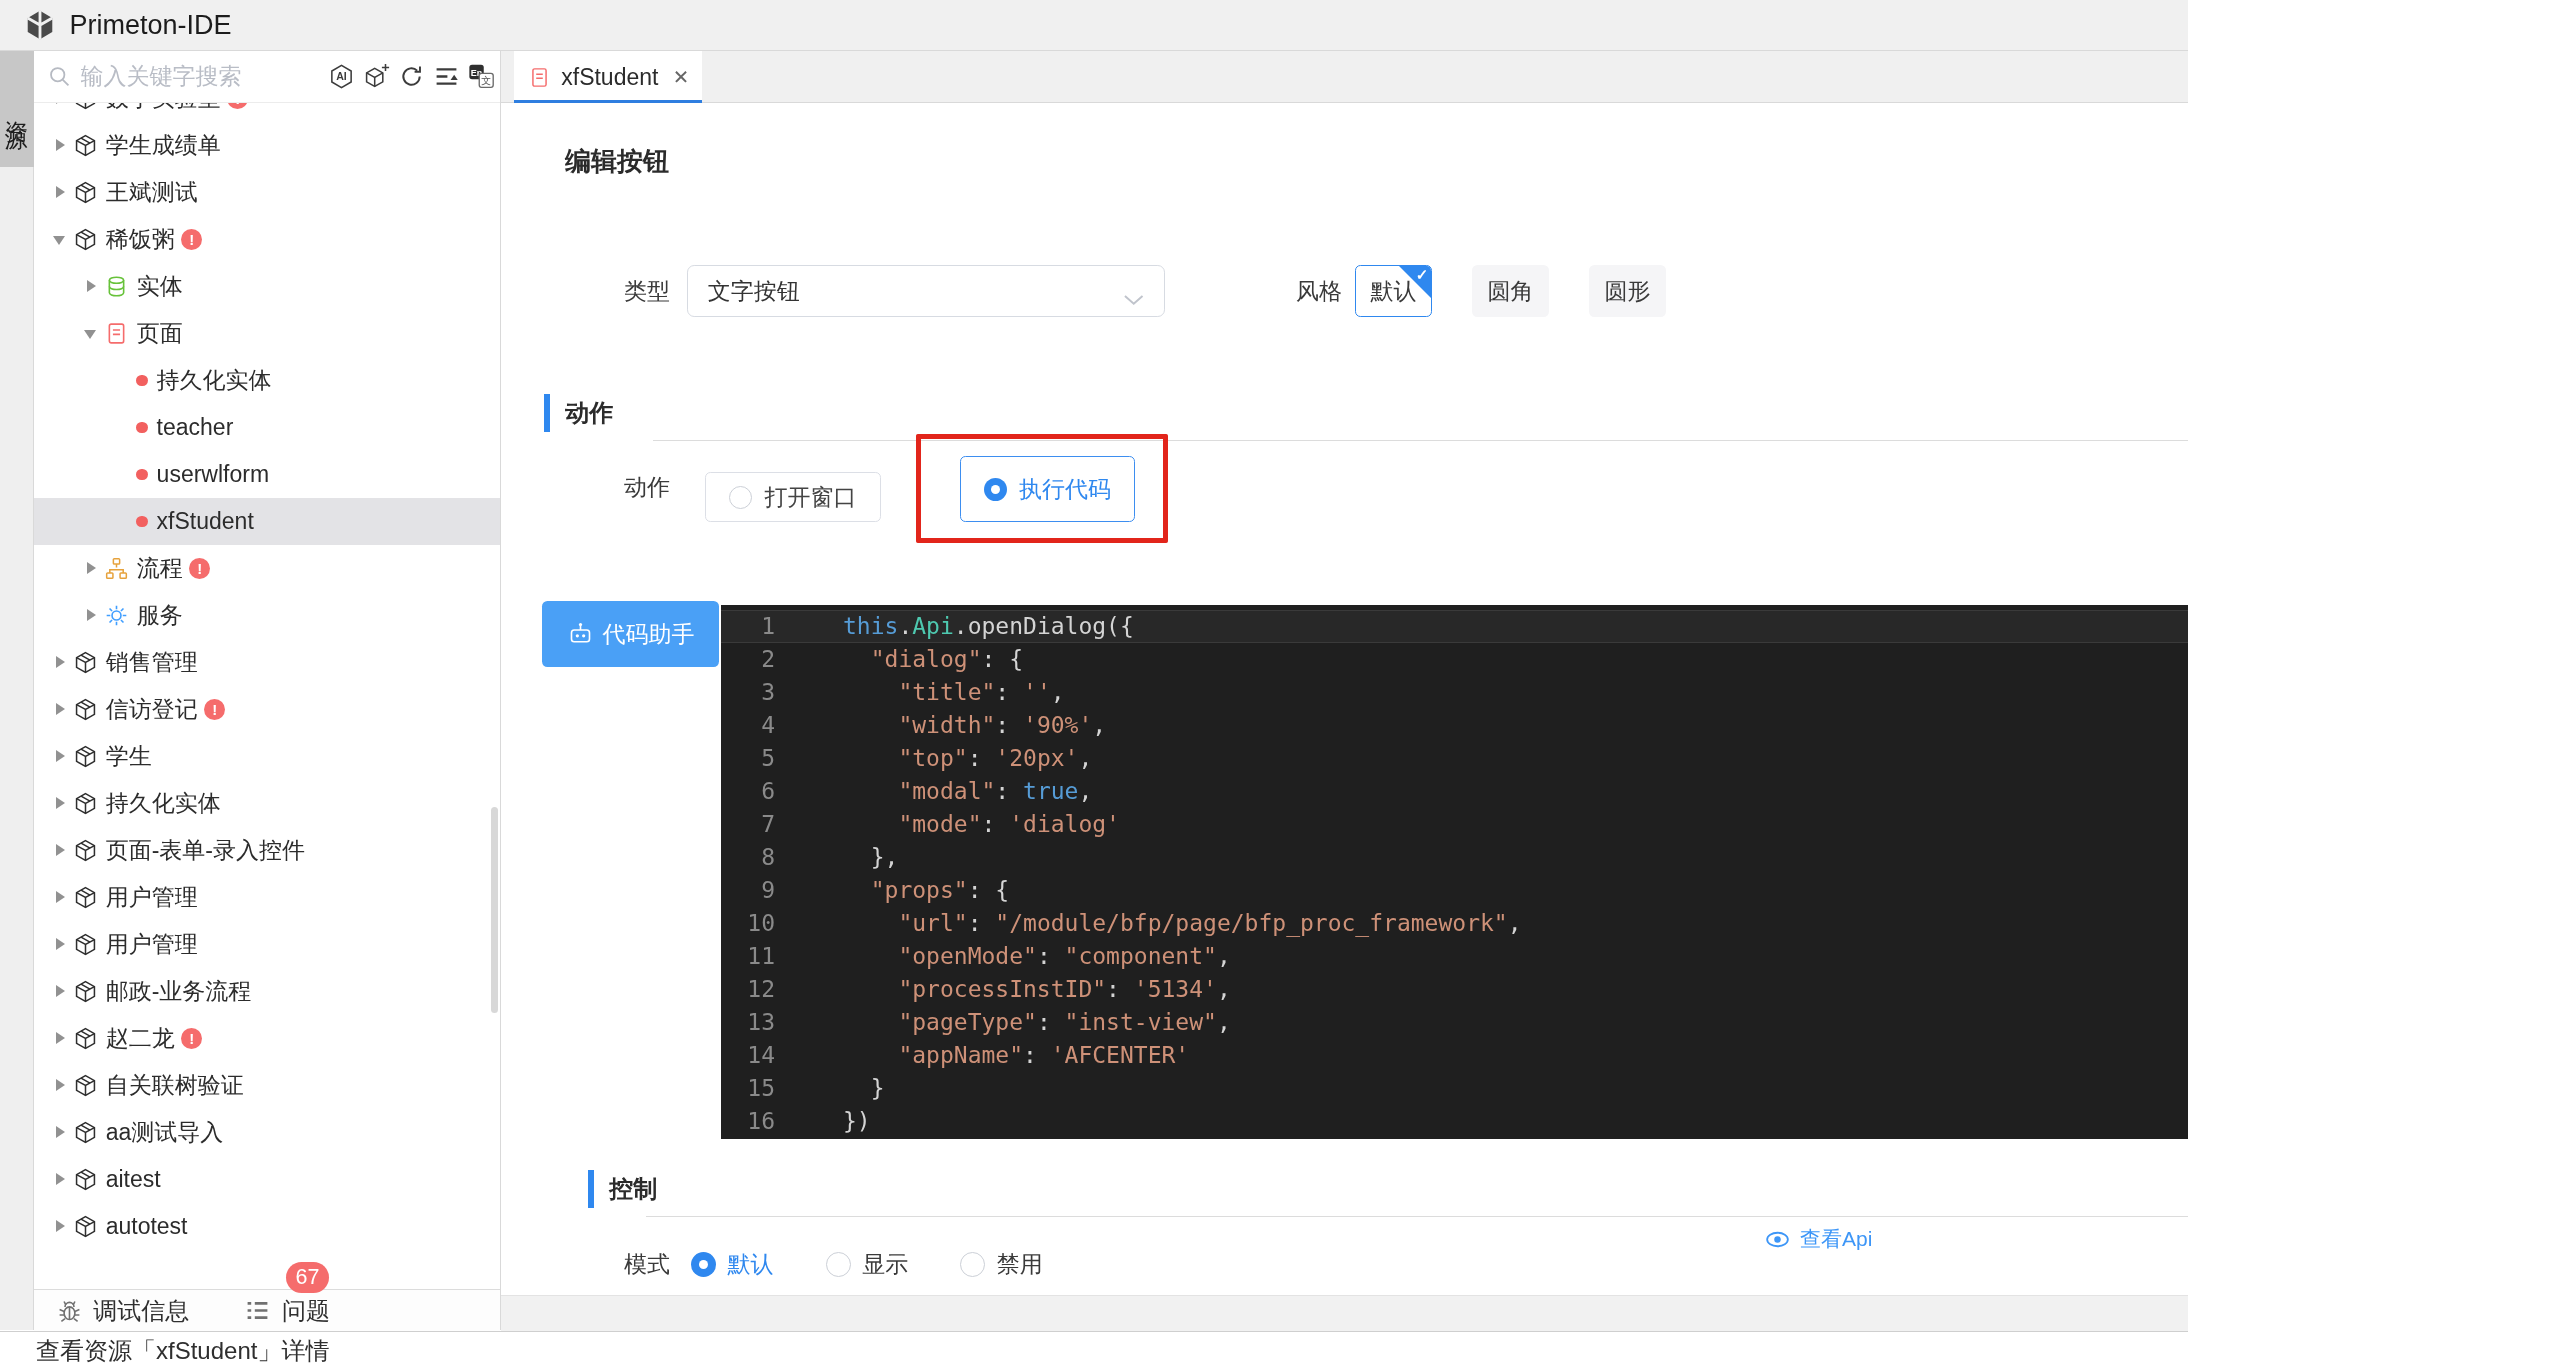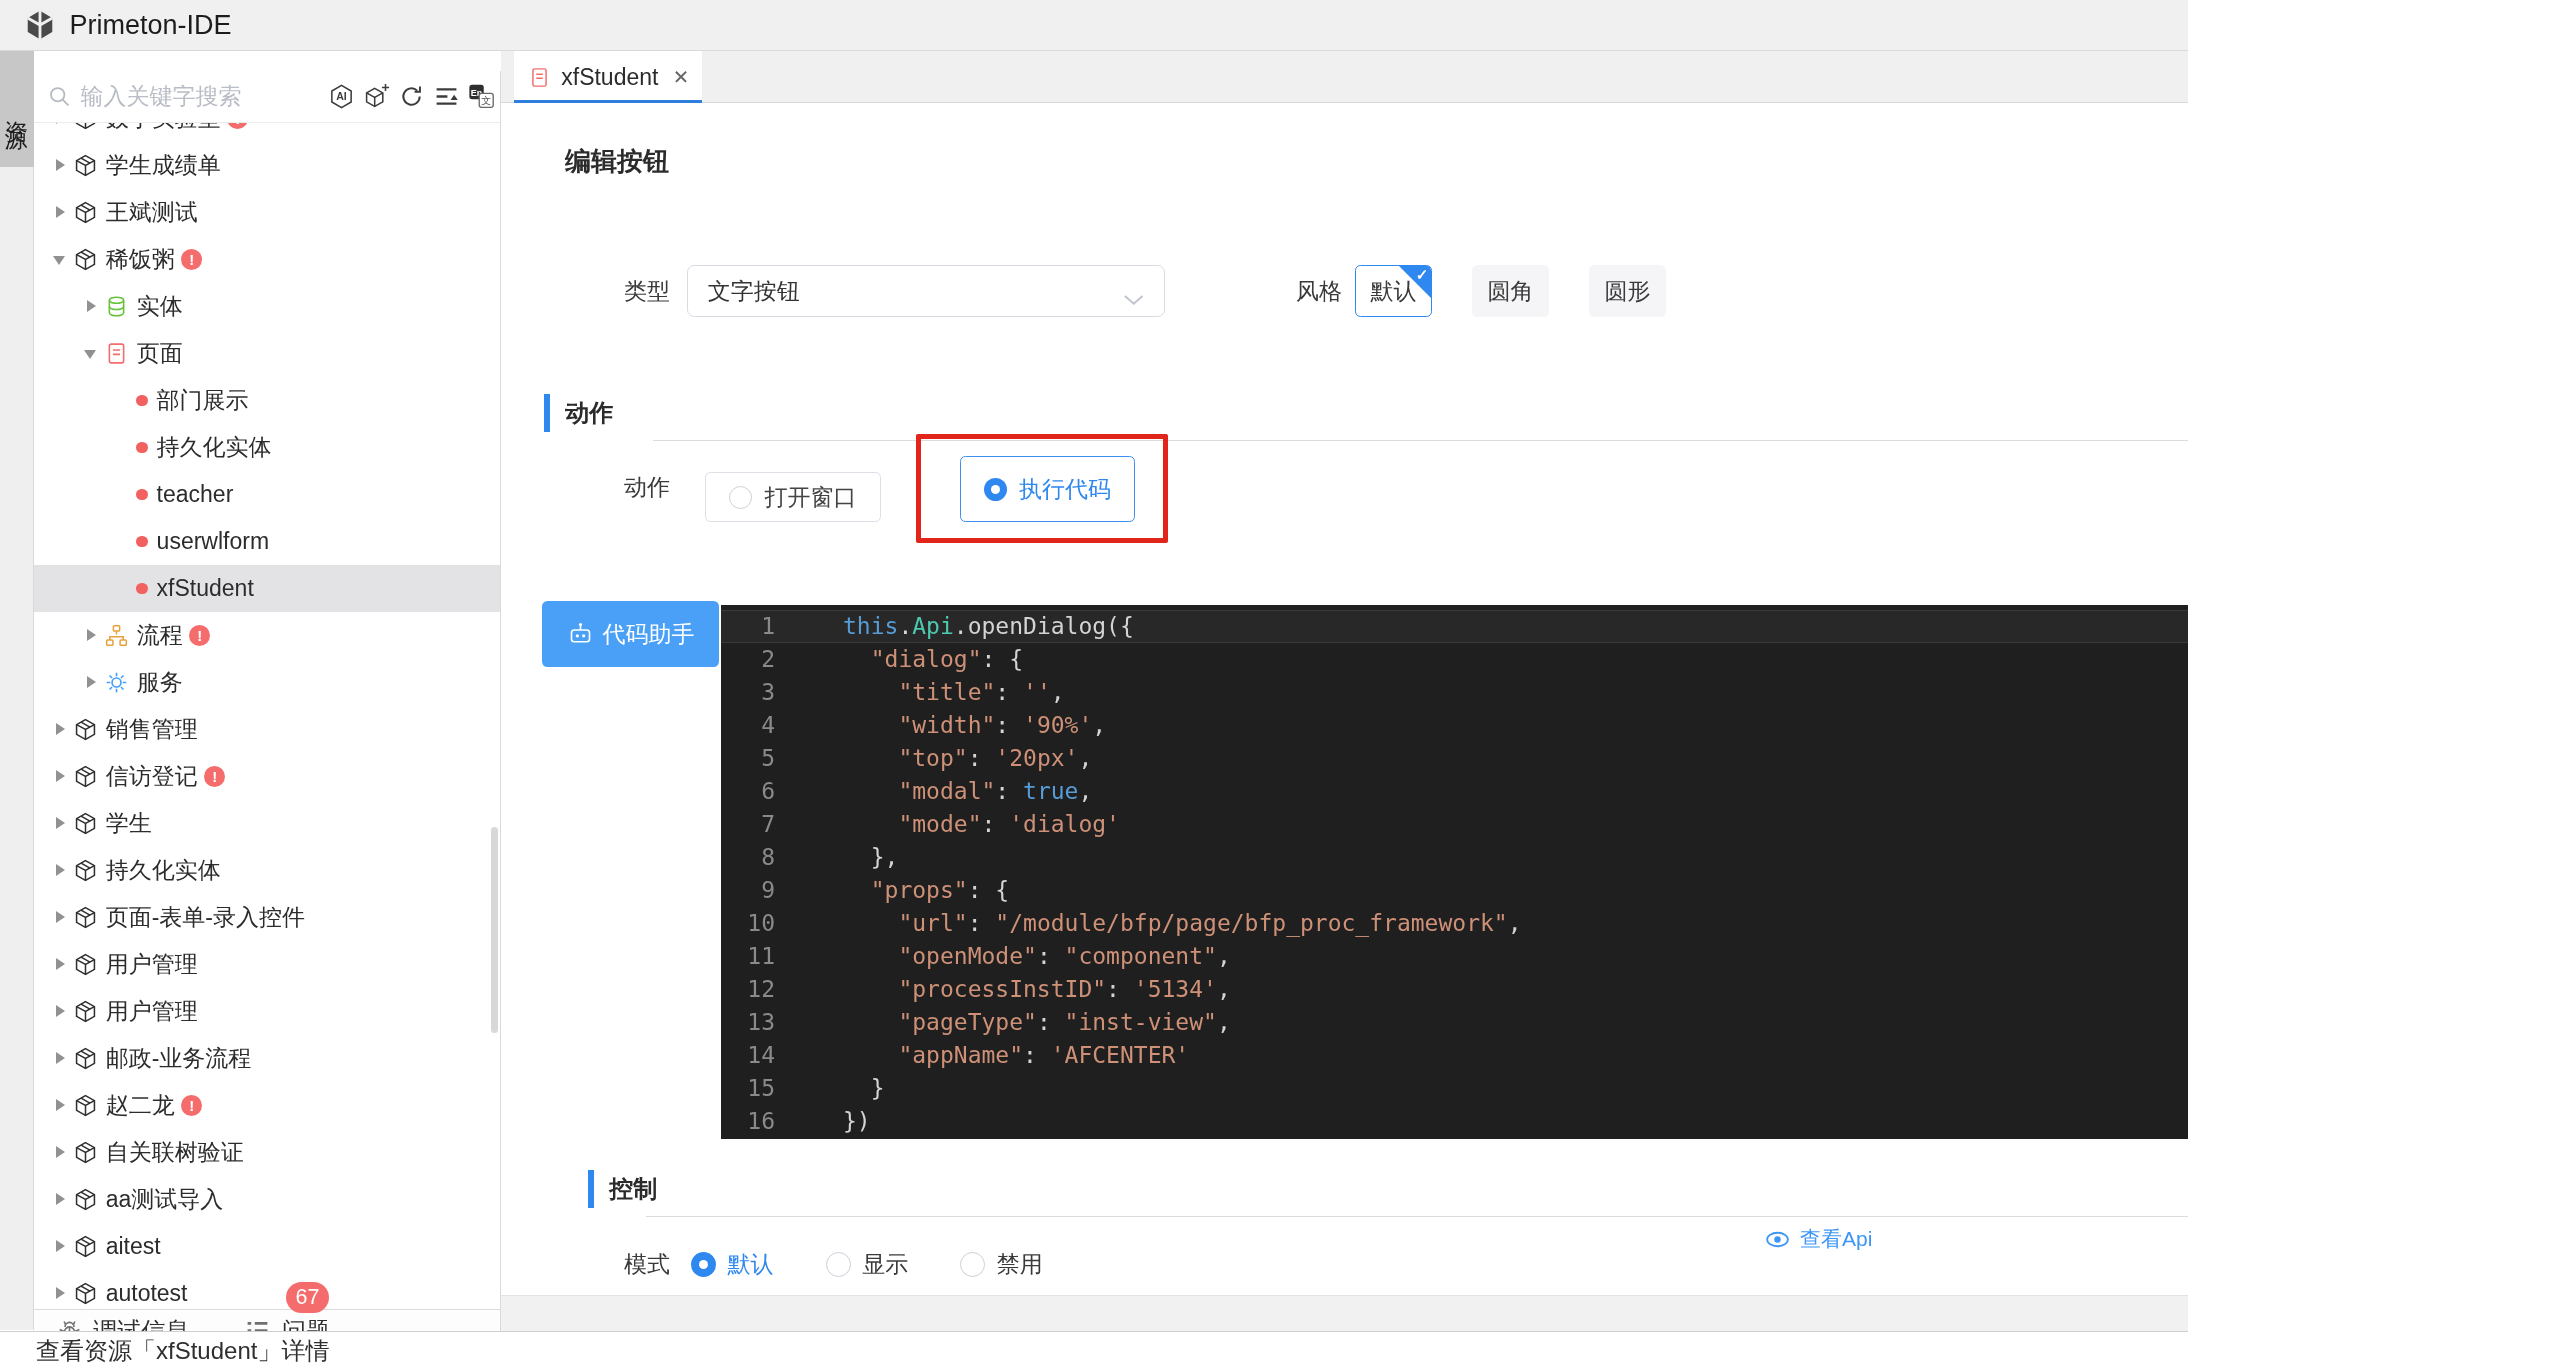--- a/index.html
+++ b/index.html
@@ -165,21 +165,21 @@
           </svg></span>
     </span>
   </header>
 
   <div id="left-rail">
     <div class="rail-tab">
       <span>资源</span>
     </div>
   </div>
 
-  <aside id="sidebar" style="position:absolute;margin-top:20px;">
+  <aside id="sidebar" style="position:absolute;">
     <div id="search-row">
       <span class="mag">
         <svg viewBox="0 0 28 28" fill="none" stroke="#b6bac2" stroke-width="2">
             <circle cx="12" cy="12" r="7.5"></circle>
             <path d="M17.5 17.5L24 24"></path>
           </svg>
       </span>
       <input id="search-input" placeholder="输入关键字搜索" style="">
       <span id="search-tools">
         <span class="s-icon"><svg viewBox="0 0 28 28">
@@ -260,24 +260,20 @@
             </svg></span>
           <span class="tree-label">实体</span>
         </div>
         <div class="tree-row lvl2">
           <span class="arrow down"></span>
           <span class="tree-icon"><svg viewBox="0 0 28 28" fill="none" stroke="#f56c6c" stroke-width="1.8">
               <rect x="6" y="3.5" width="16" height="21" rx="2"></rect>
               <path d="M10 10h8M10 15h8"></path>
             </svg></span>
           <span class="tree-label">页面</span>
-        </div>
-        <div class="tree-row lvl3">
-          <span class="tree-dot"></span>
-          <span class="tree-label">部门展示</span>
         </div>
         <div class="tree-row lvl3">
           <span class="tree-dot"></span>
           <span class="tree-label">持久化实体</span>
         </div>
         <div class="tree-row lvl3">
           <span class="tree-dot"></span>
           <span class="tree-label">teacher</span>
         </div>
         <div class="tree-row lvl3">

